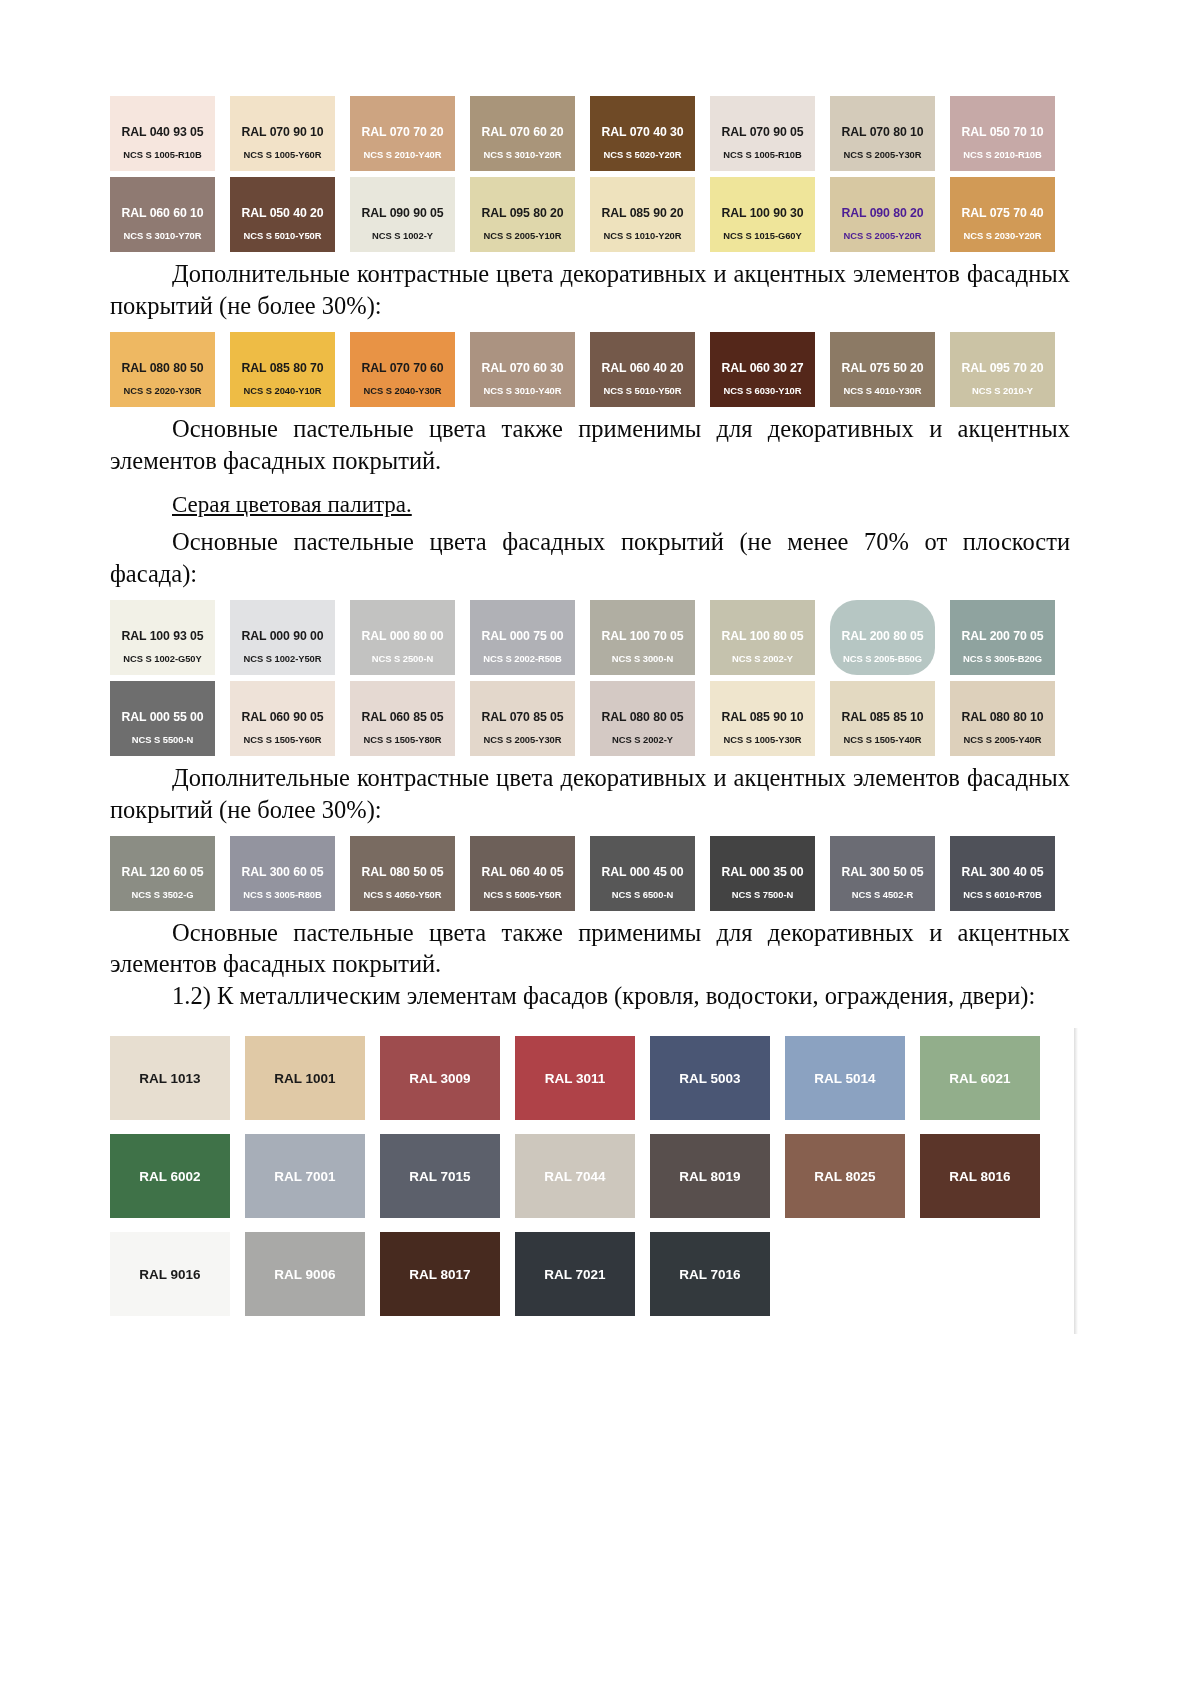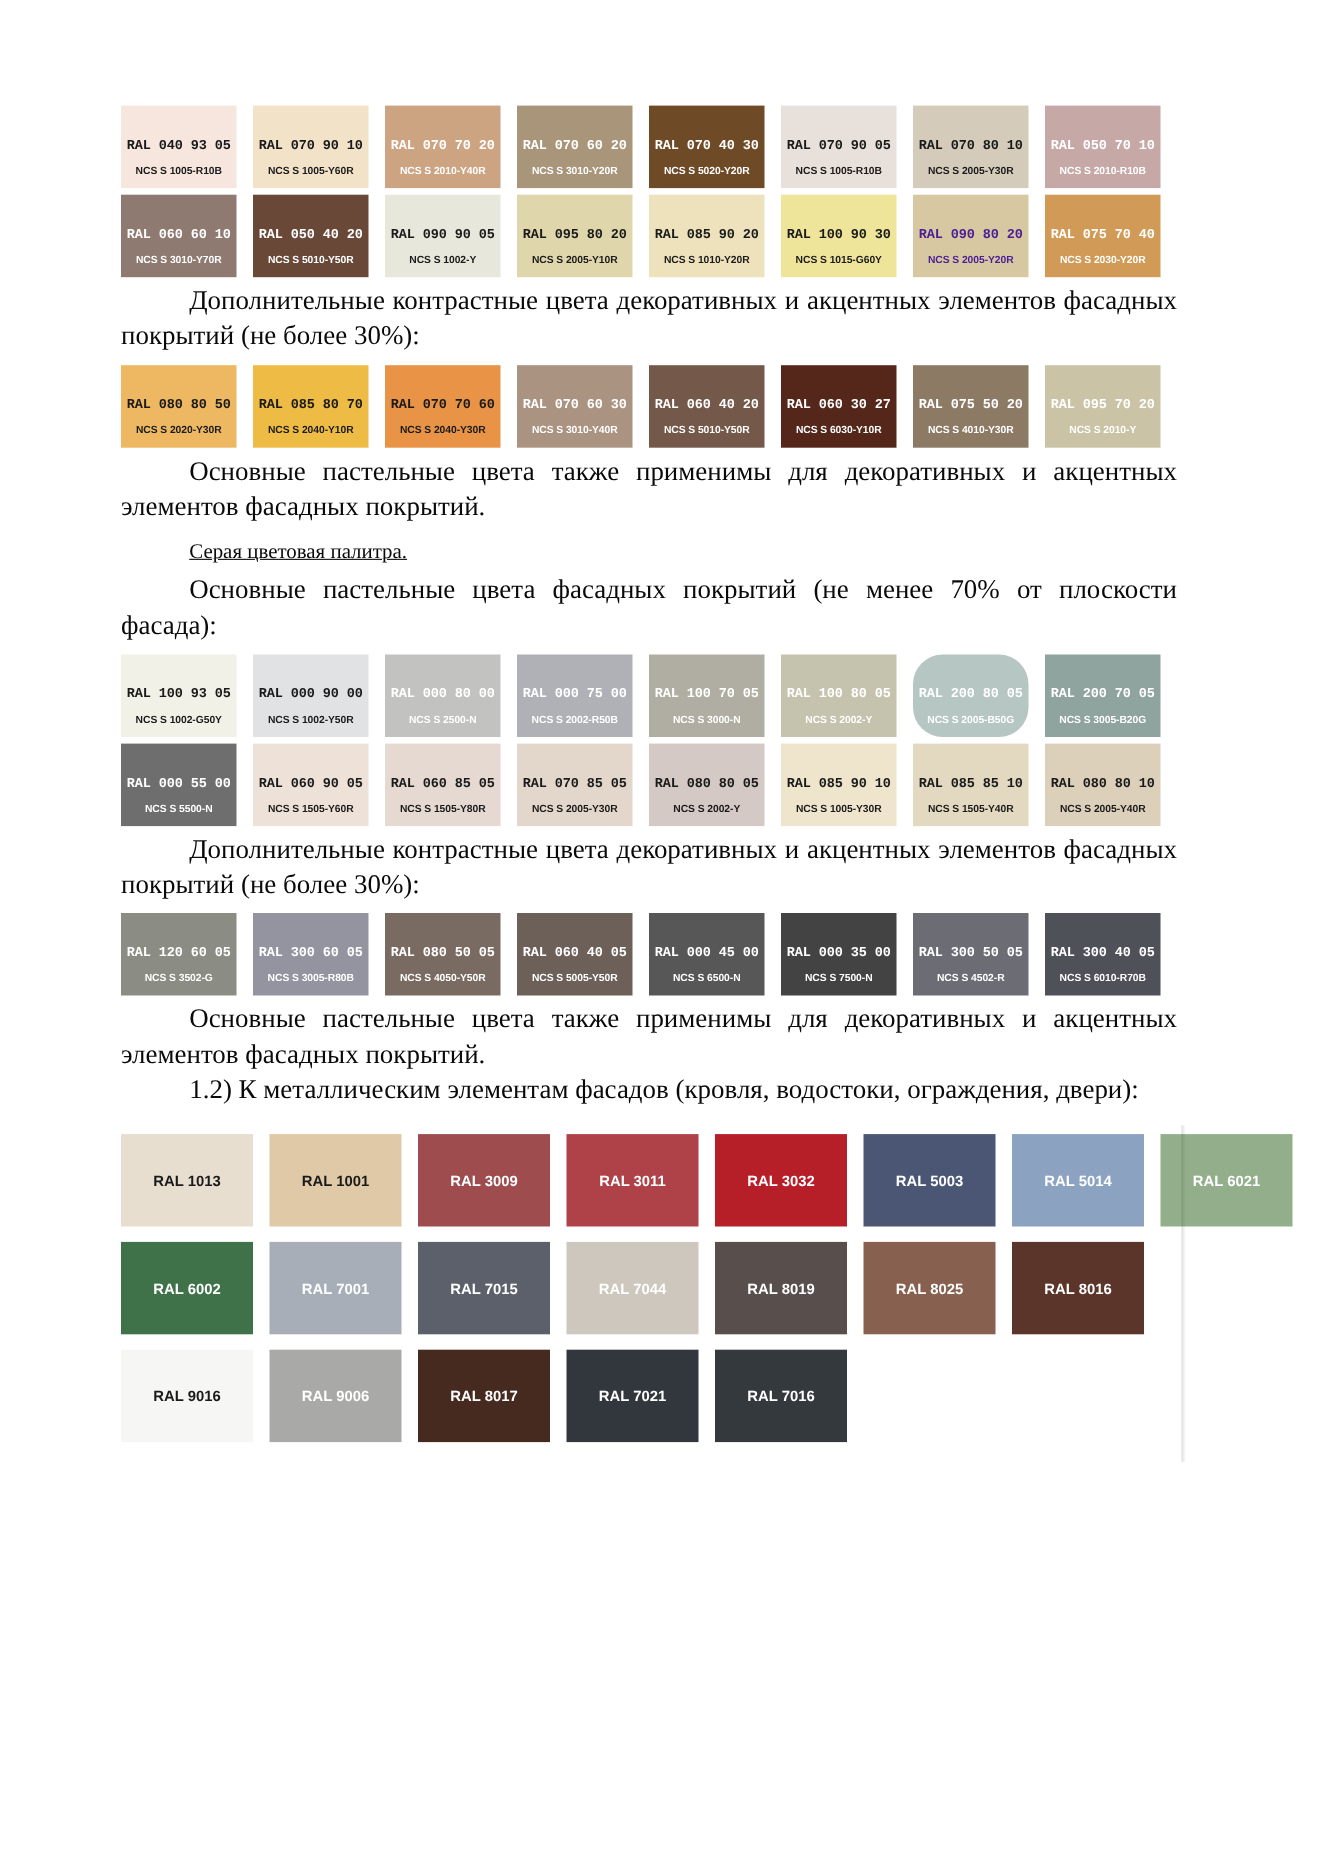--- a/index.html
+++ b/index.html
@@ -31,21 +31,21 @@
     line-height: 1.30;
     margin: 0;
     text-align: justify;
     text-indent: 62px;
     color: #0a0a0a;
   }
   .gap-before { margin-top: 16px; }
 
   .subhead {
     font-family: "Liberation Serif", serif;
-    font-size: 19px;
+    font-size: 23px;
     line-height: 1.30;
     margin: 14px 0 6px 0;
     text-indent: 62px;
     color: #0a0a0a;
   }
   .subhead span.u { text-decoration: underline; }
 
   
   .palette {
     margin: 10px 0 0 0;
@@ -65,21 +65,21 @@
     overflow: hidden;
     flex: 0 0 auto;
   }
   .swatch:last-child { margin-right: 0; }
   .swatch .ral {
     position: absolute;
     left: 0;
     right: 0;
     top: 30px;
     text-align: center;
-    font-family: Liberation Mono, monospace;
+    font-family: Liberation Sans, sans-serif;
     font-size: 12.3px;
     font-weight: 700;
     letter-spacing: -0.1px;
     line-height: 1;
     white-space: nowrap;
   }
   .swatch .ncs {
     position: absolute;
     left: 0;
     right: 0;
@@ -387,23 +387,20 @@
         </div>
         <div class="mswatch" style="background: rgb(224, 201, 166); color: rgb(26, 26, 26);">
           <span class="ral">RAL 1001</span>
         </div>
         <div class="mswatch" style="background: rgb(158, 76, 78); color: rgb(255, 255, 255);">
           <span class="ral">RAL 3009</span>
         </div>
         <div class="mswatch" style="background: rgb(175, 66, 72); color: rgb(255, 255, 255);">
           <span class="ral">RAL 3011</span>
         </div>
-        <div class="mswatch" style="background: rgb(182, 31, 40); color: rgb(255, 255, 255);">
-          <span class="ral">RAL 3032</span>
-        </div>
         <div class="mswatch" style="background: rgb(74, 86, 116); color: rgb(255, 255, 255);">
           <span class="ral">RAL 5003</span>
         </div>
         <div class="mswatch" style="background: rgb(139, 162, 193); color: rgb(255, 255, 255);">
           <span class="ral">RAL 5014</span>
         </div>
         <div class="mswatch" style="background: rgb(146, 174, 139); color: rgb(255, 255, 255);">
           <span class="ral">RAL 6021</span>
         </div>
       </div>

